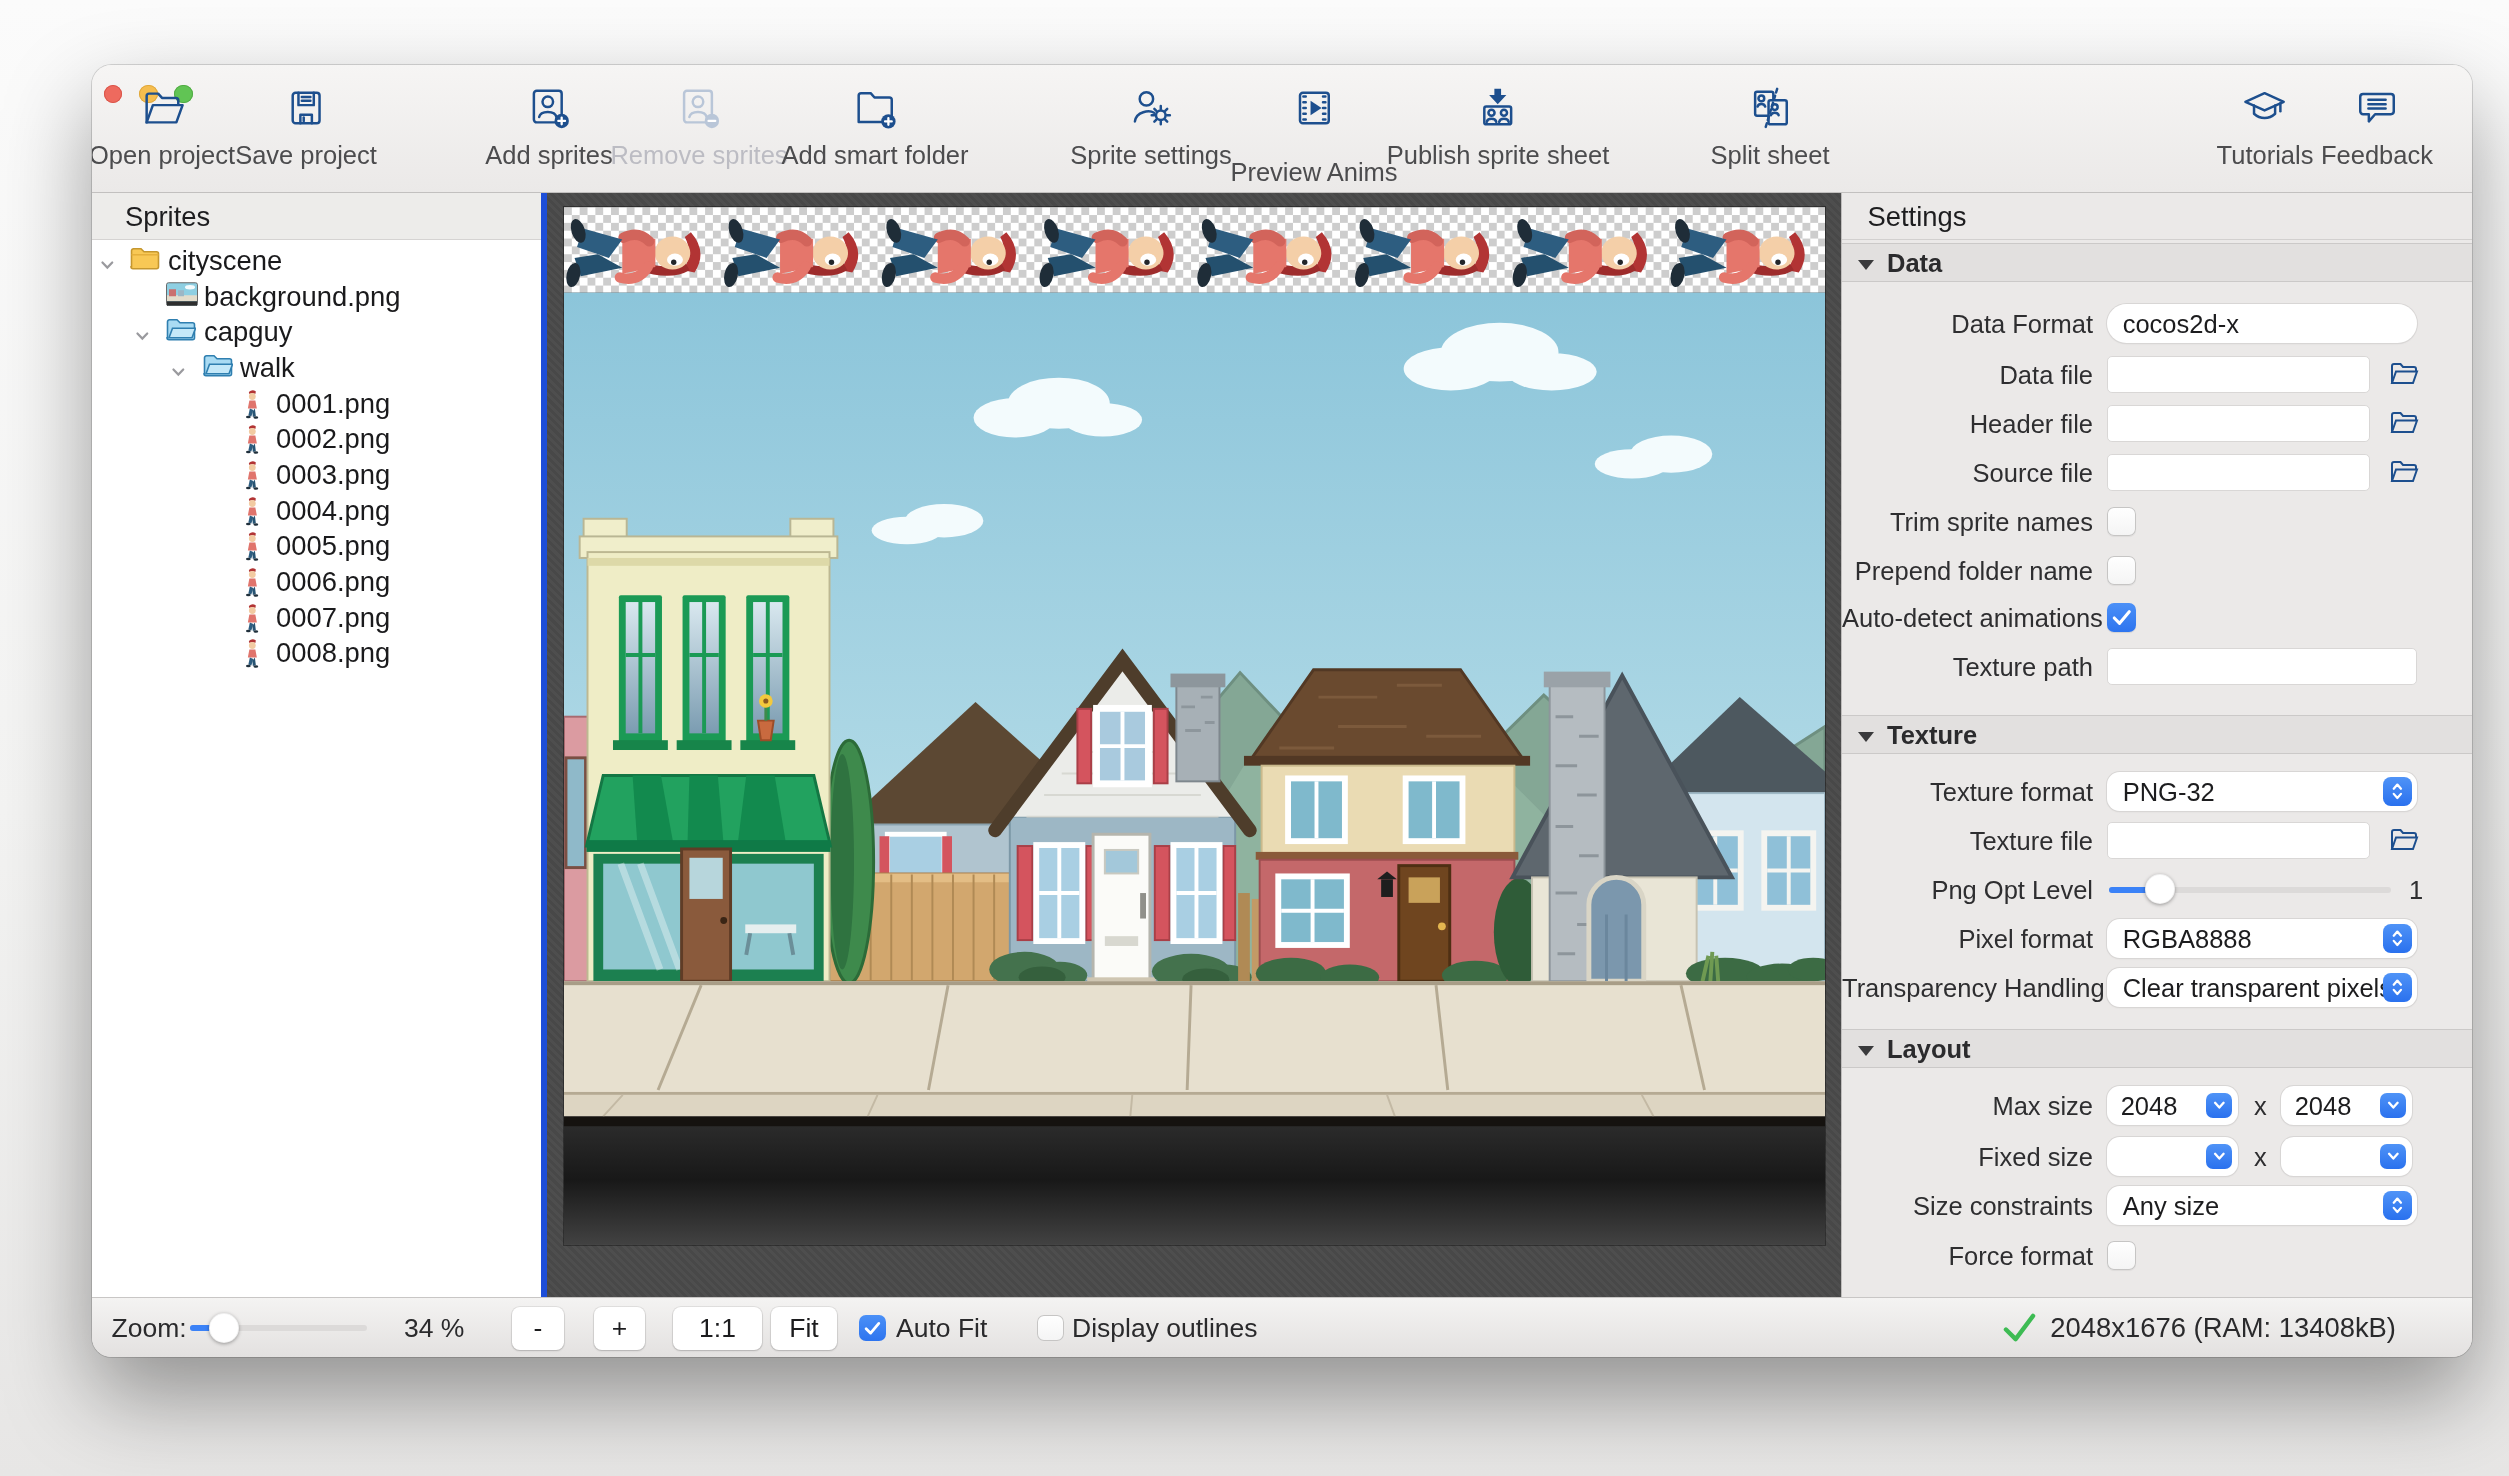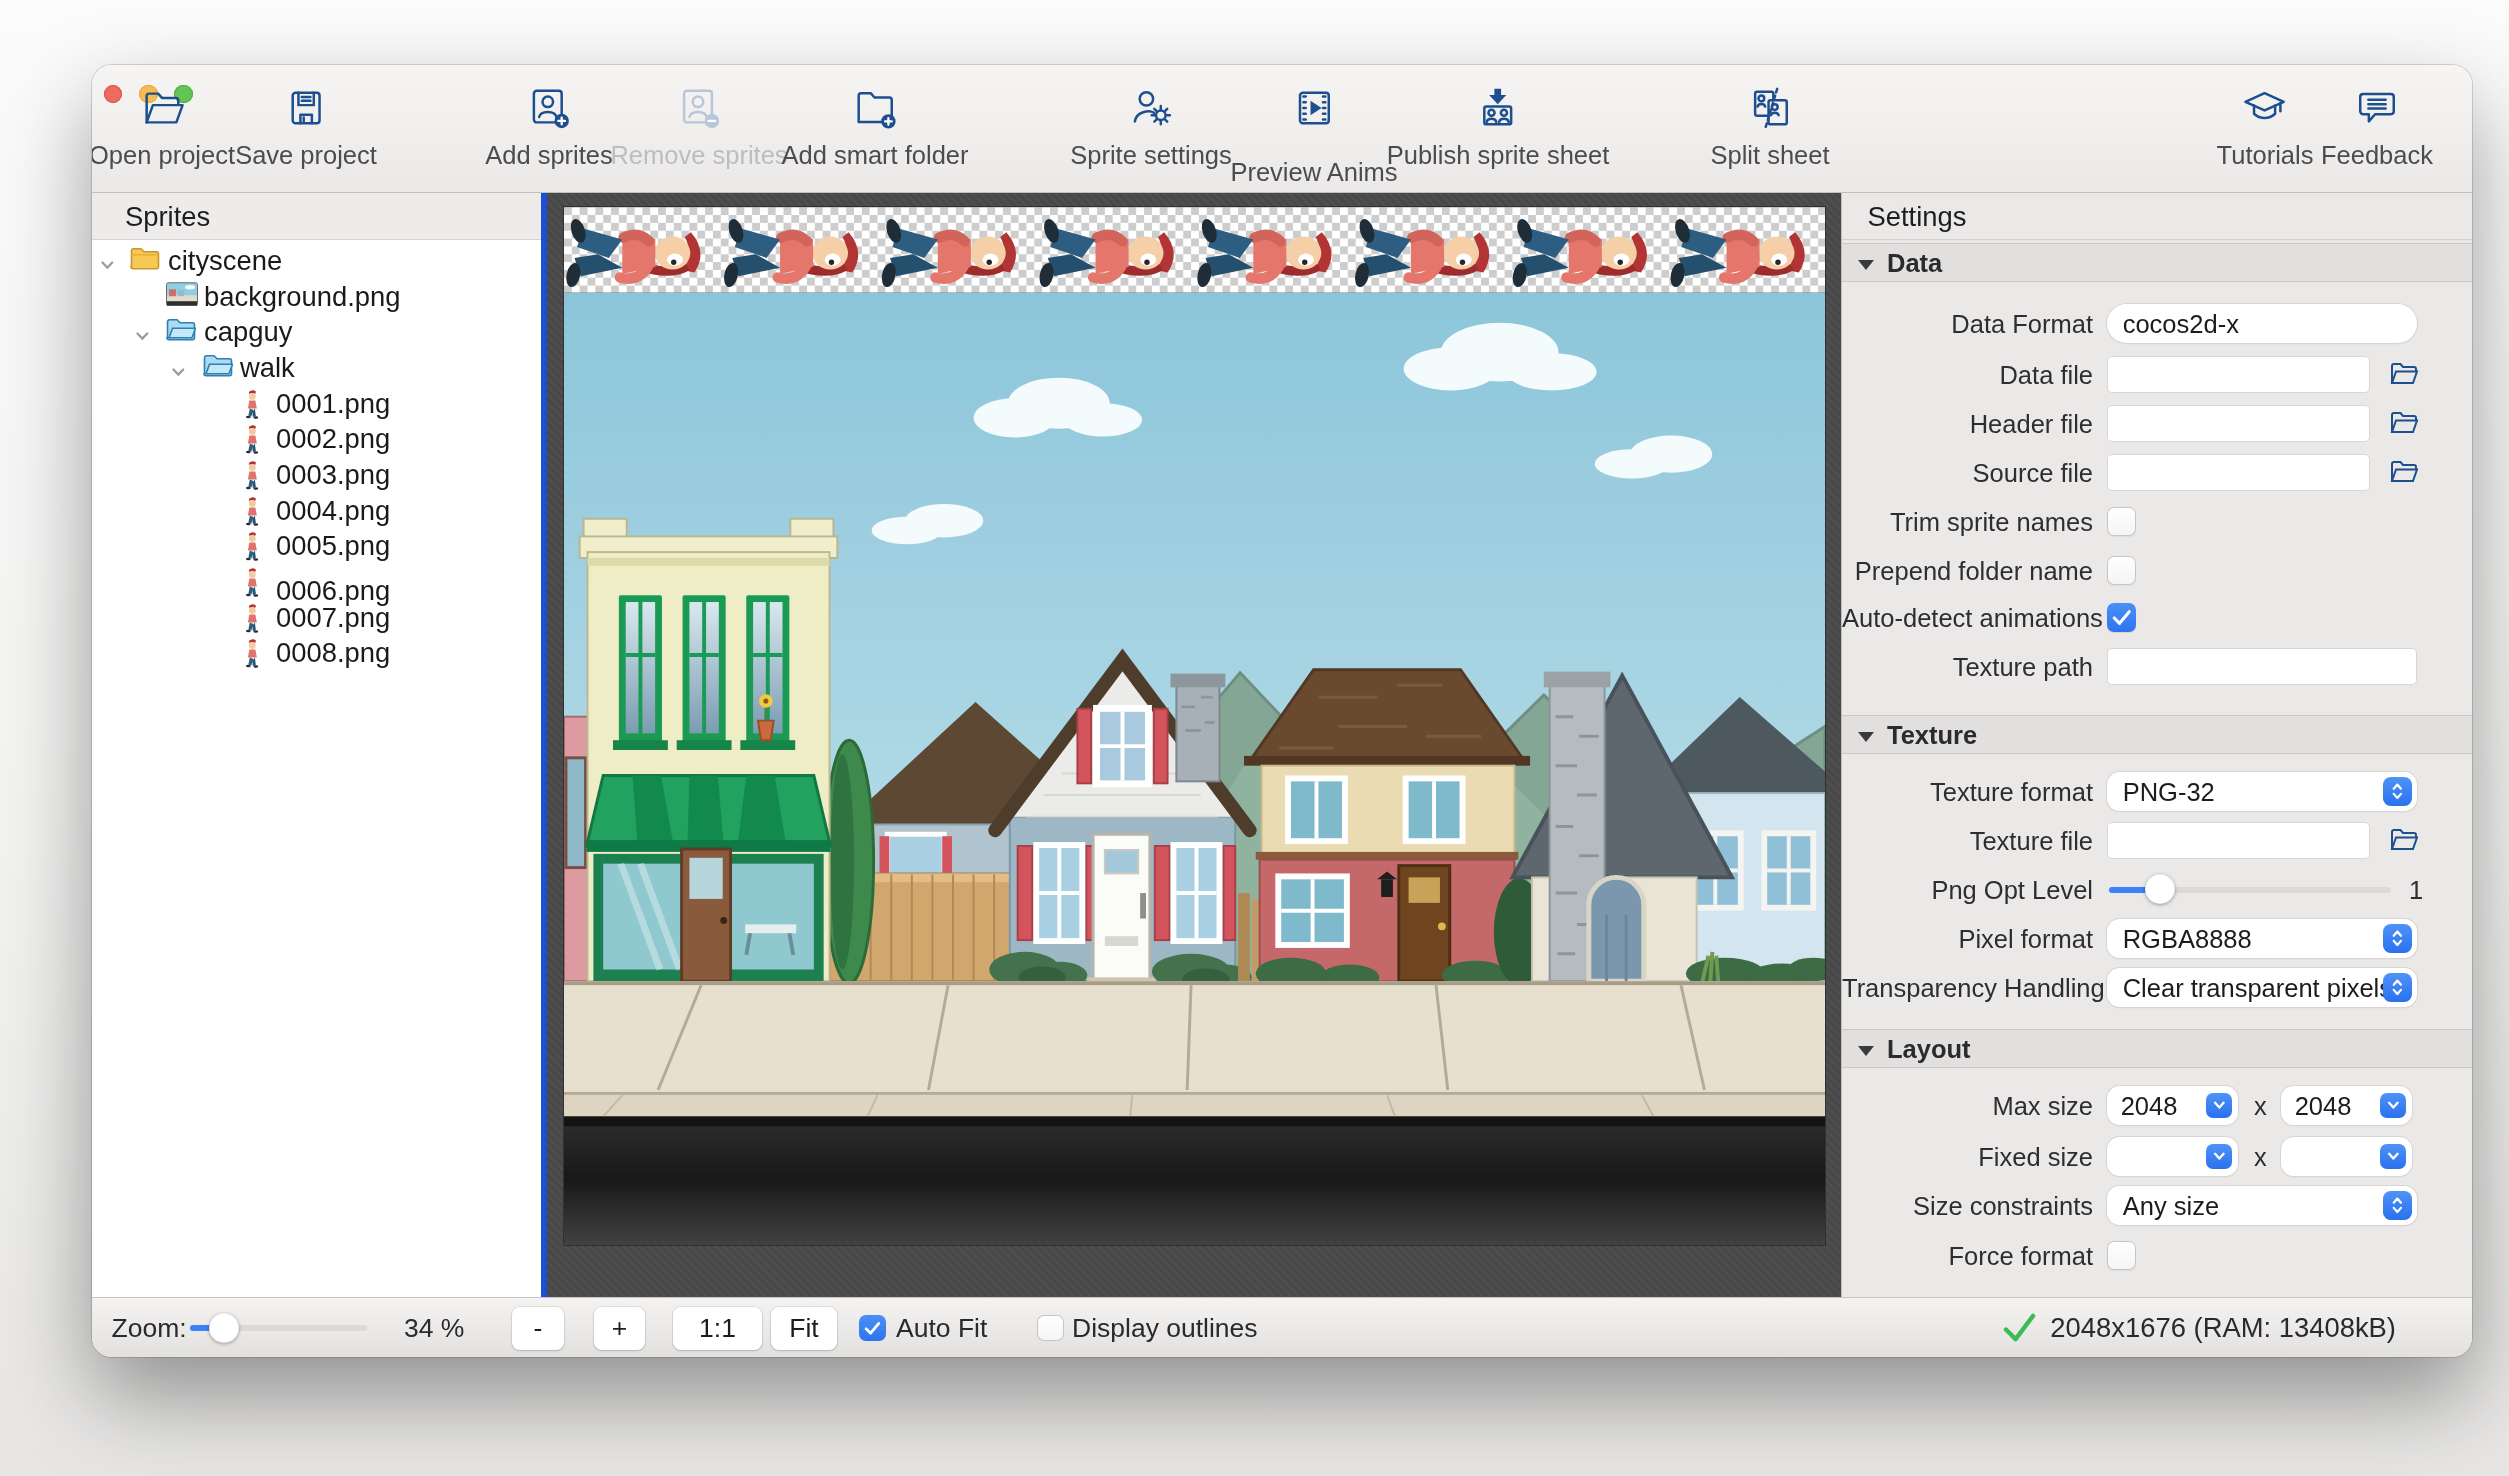--- a/index.html
+++ b/index.html
@@ -339,21 +339,21 @@
             <div class="tree-row" style="top: 323px;">
               <span class="t-icon" style="left: 153px;"><svg width="14.7" height="30" viewBox="0 0 14 30">
                   <path d="M3.5 3 q3.5-3 7-0.5 l-0.5 2.5 q-3-1.5-6 0 z" fill="#b23434"></path>
                   <circle cx="7" cy="7.5" r="3.4" fill="#f2cba2"></circle>
                   <path d="M4 11.5 h6 l1.5 8 h-9 z" fill="#e0746c"></path>
                   <path d="M4.5 19.5 l-1.5 7 3 1 2-6.5 z" fill="#2d5d80"></path>
                   <path d="M9.5 19.5 l1 7.5 -3 1 -0.5-5 z" fill="#275473"></path>
                   <ellipse cx="3" cy="28" rx="2.4" ry="1.3" fill="#20303c"></ellipse>
                   <ellipse cx="10.5" cy="28.5" rx="2.4" ry="1.3" fill="#20303c"></ellipse>
                 </svg></span>
-              <span class="t-label" style="left: 184px; margin-top: 9px;">0006.png</span>
+              <span class="t-label" style="left: 184px;">0006.png</span>
             </div>
             <div class="tree-row" style="top: 359px;">
               <span class="t-icon" style="left: 153px;"><svg width="14.7" height="30" viewBox="0 0 14 30">
                   <path d="M3.5 3 q3.5-3 7-0.5 l-0.5 2.5 q-3-1.5-6 0 z" fill="#b23434"></path>
                   <circle cx="7" cy="7.5" r="3.4" fill="#f2cba2"></circle>
                   <path d="M4 11.5 h6 l1.5 8 h-9 z" fill="#e0746c"></path>
                   <path d="M4.5 19.5 l-1.5 7 3 1 2-6.5 z" fill="#2d5d80"></path>
                   <path d="M9.5 19.5 l1 7.5 -3 1 -0.5-5 z" fill="#275473"></path>
                   <ellipse cx="3" cy="28" rx="2.4" ry="1.3" fill="#20303c"></ellipse>
                   <ellipse cx="10.5" cy="28.5" rx="2.4" ry="1.3" fill="#20303c"></ellipse>

